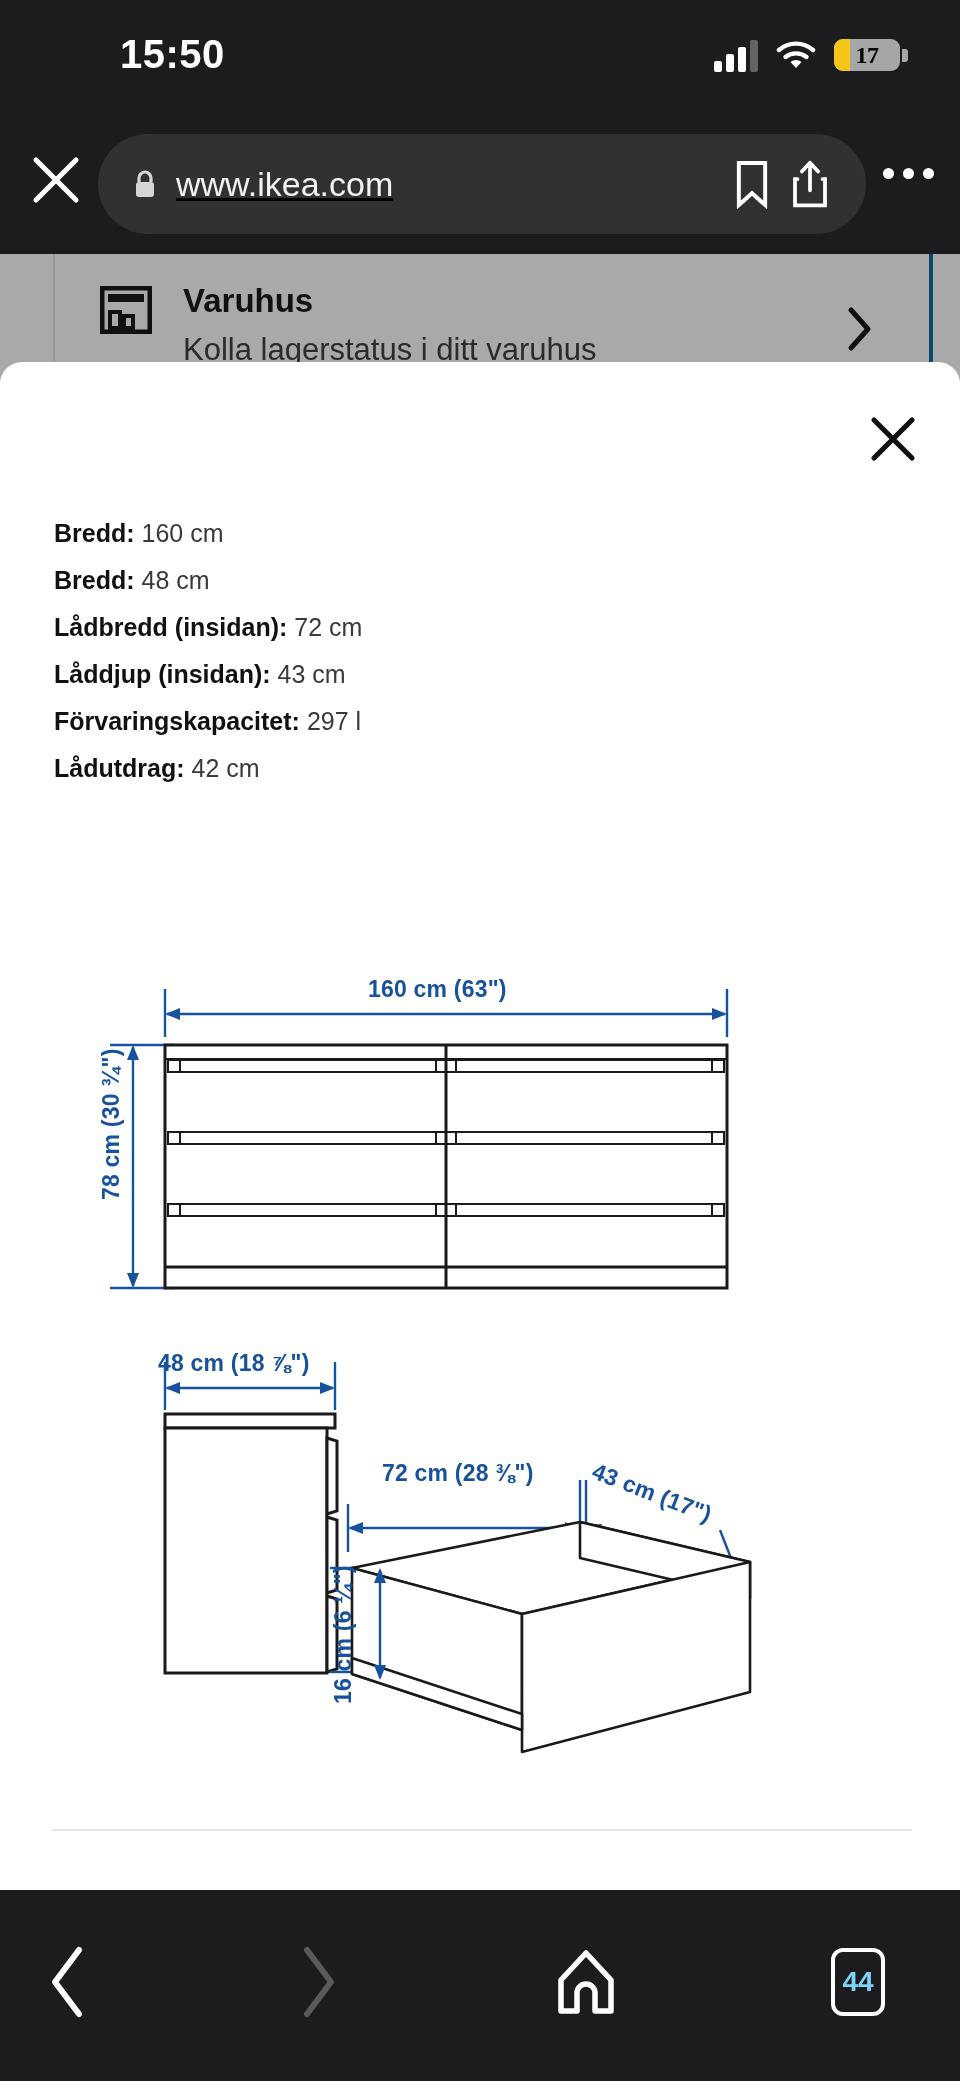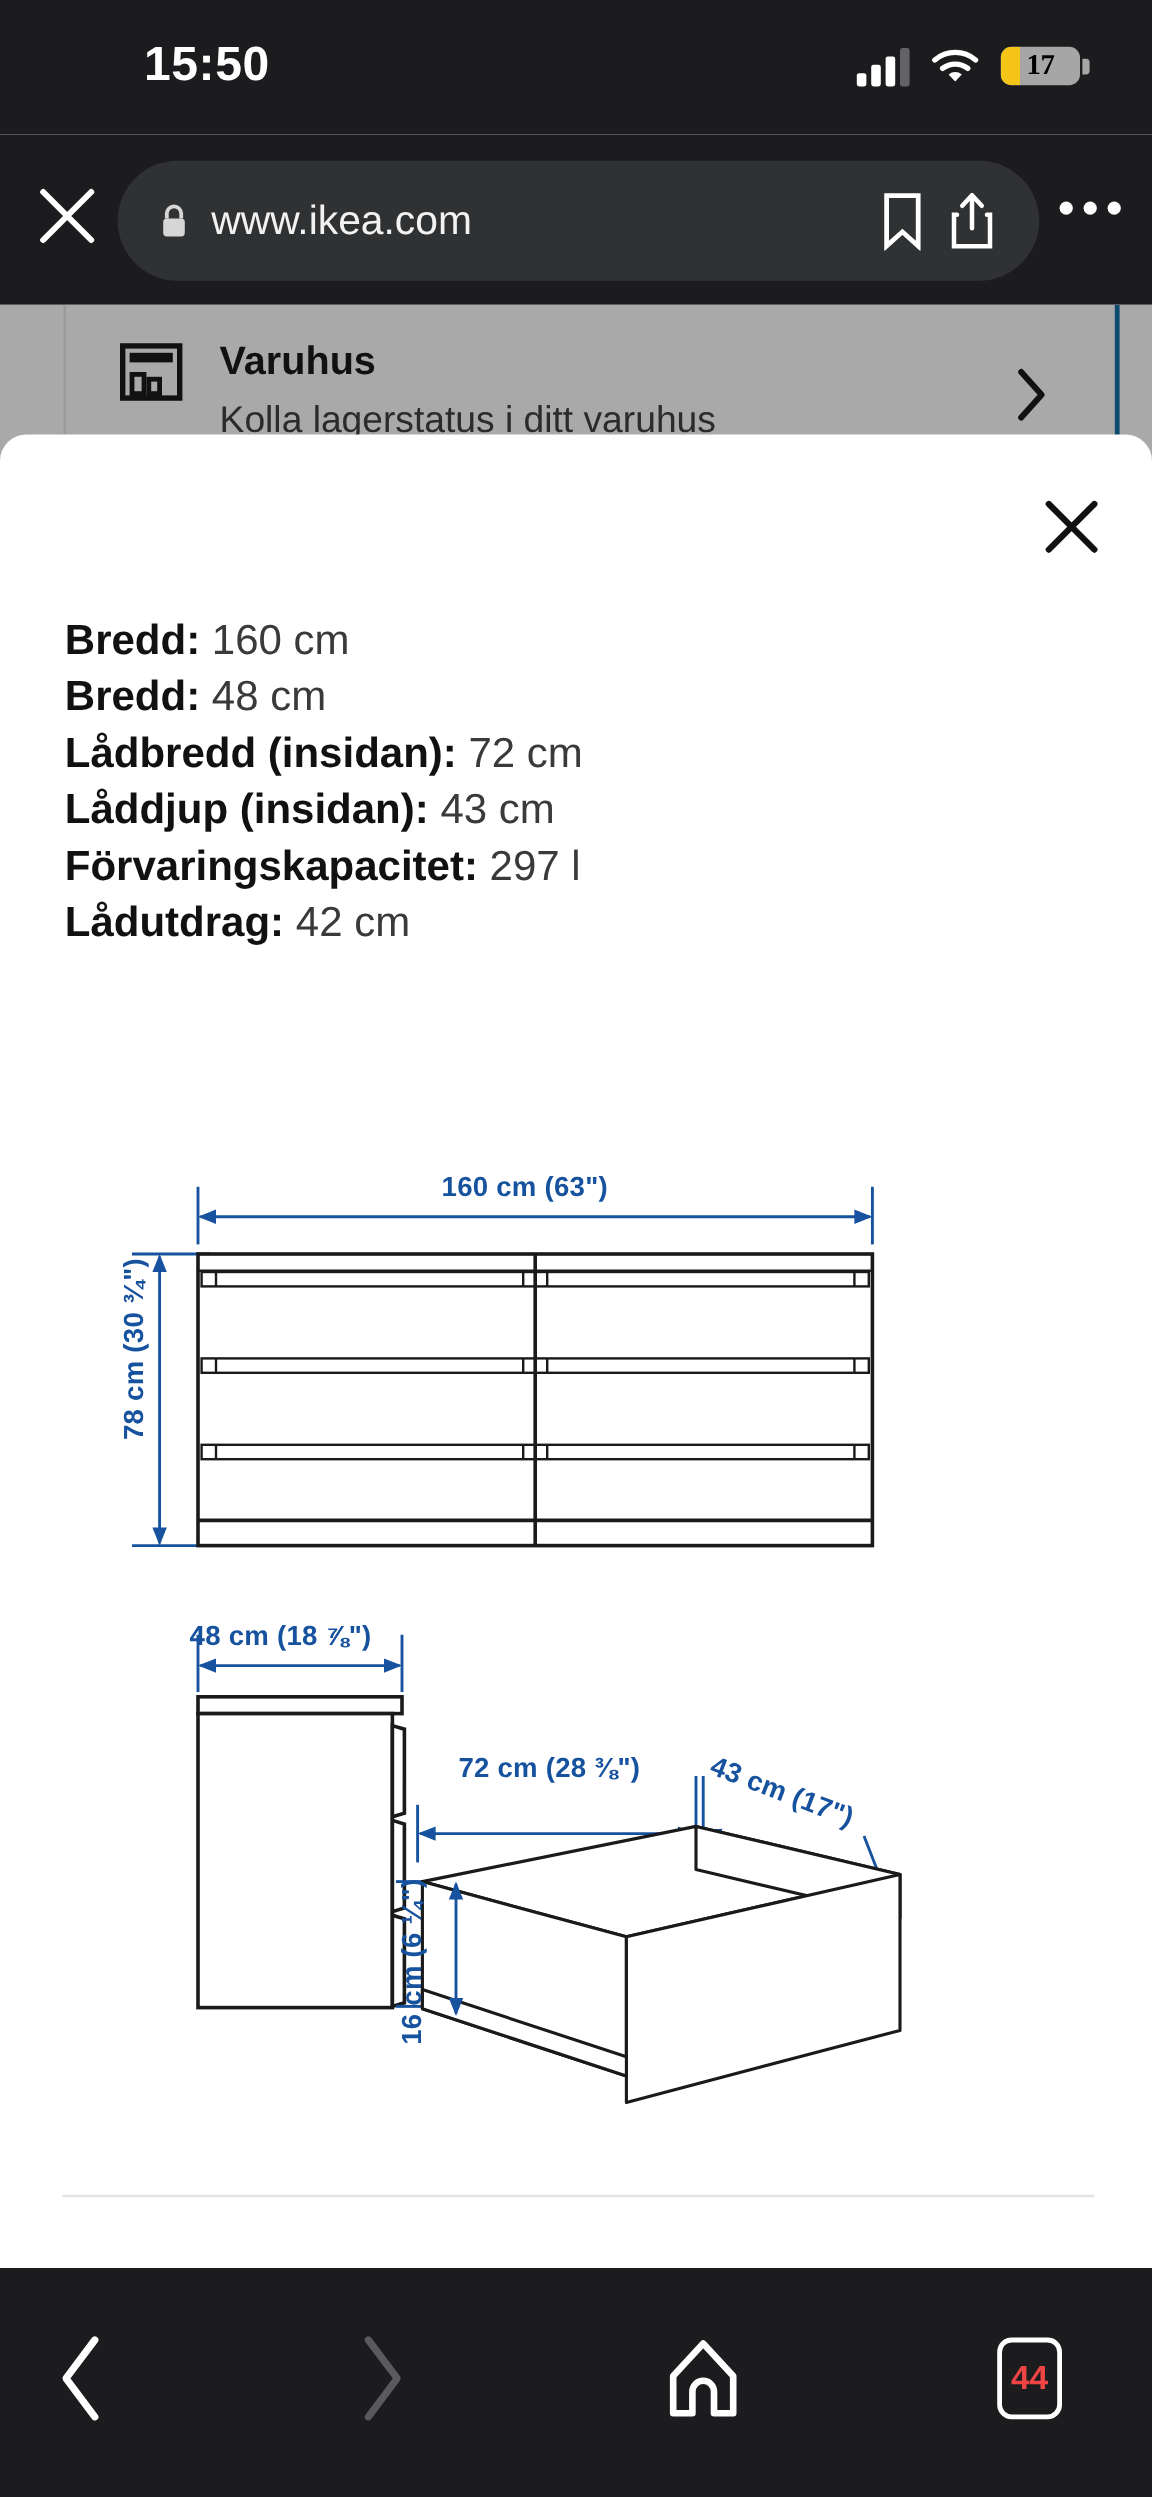--- a/index.html
+++ b/index.html
@@ -53,21 +53,21 @@
     position: absolute; top: 112px; left: 0; width: 960px; height: 142px;
     background: #1c1c1e;
   }
   .close-x {
     position: absolute; left: 26px; top: 38px; width: 60px; height: 60px;
     color: #fff;
   }
   .urlpill {
     position: absolute; left: 98px; top: 22px; width: 768px; height: 100px;
     background: #2f3133; border-radius: 50px;
-    display: flex; align-items: center; padding: 2px 34px;
+    display: flex; align-items: center; padding: 2px 34px; text-decoration: underline;
   }
   .lock-ic { width: 26px; height: 30px; flex: 0 0 auto; margin-right: 18px; }
   .url-text { color: #f2f2f2; font-size: 34px; flex: 1 1 auto; white-space: nowrap; }
   .pill-ic { width: 44px; height: 50px; margin-left: 14px; flex: 0 0 auto; }
   .dots {
     position: absolute; right: 26px; top: 56px;
     display: flex; gap: 9px;
   }
   .dots span { width: 11px; height: 11px; border-radius: 50%; background: #fff; }
 
@@ -97,21 +97,21 @@
     position: absolute; left: 0; top: 362px; width: 960px; height: 1528px;
     background: #fff; border-radius: 22px 22px 0 0;
   }
   .sheet-close {
     position: absolute; right: 42px; top: 52px; width: 50px; height: 50px;
   }
 
   
   .specs { position: absolute; left: 54px; top: 148px; width: 820px; }
   .spec-row {
-    font-size: 35px; color: #3a3a3a; line-height: 47px;
+    font-size: 25px; color: #3a3a3a; line-height: 47px;
     white-space: nowrap;
   }
   .spec-row b { color: #111; font-weight: 700; }
 
   
   .drawings { position: absolute; left: 0; top: 0; width: 960px; height: 1528px;
               pointer-events: none; }
   .dim-label {
     position: absolute; color: #16529e;
     font-size: 23px; font-weight: 700; letter-spacing: .2px; white-space: nowrap;
@@ -134,21 +134,21 @@
     position: absolute; top: 46px; width: 92px; height: 92px;
     display: flex; align-items: center; justify-content: center; color: #fff;
   }
   .bb-back { left: 22px; }
   .bb-fwd  { left: 272px; color: #5a5a5c; }
   .bb-home { left: 540px; }
   .bb-tabs { left: 812px; }
   .tabcount {
     width: 54px; height: 68px; border: 4px solid #fff; border-radius: 12px;
     display: flex; align-items: center; justify-content: center;
-    color: #ef4444; font-size: 28px; font-weight: 600;
+    color: #7dd3fc; font-size: 28px; font-weight: 600;
   }
 </style>
 </head>
 <body>
 
 <div id="screen">
 
   <div class="statusbar">
     <div class="status-time">15:50</div>
     <div class="status-right">

